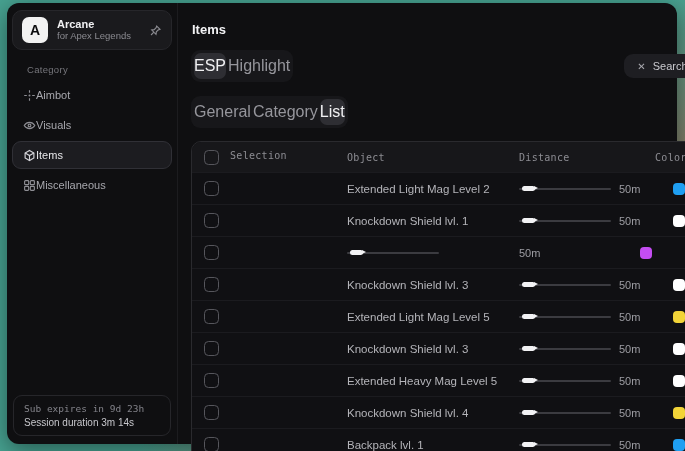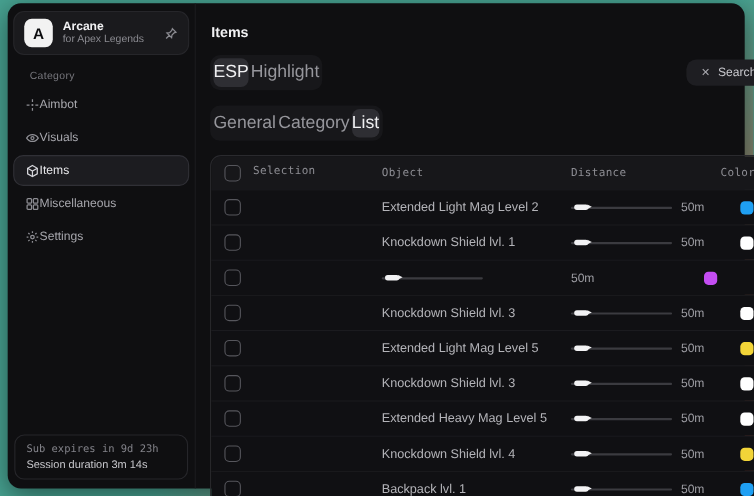--- a/index.html
+++ b/index.html
@@ -165,29 +165,20 @@
           <svg width="13" height="13" viewBox="0 0 16 16" fill="none" stroke="currentColor" stroke-width="1.4">
             <rect x="2" y="2" width="5" height="5" rx="1"></rect>
             <rect x="9" y="2" width="5" height="5" rx="1"></rect>
             <rect x="2" y="9" width="5" height="5" rx="1"></rect>
             <rect x="9" y="9" width="5" height="5" rx="1"></rect>
           </svg>
         </span>
         <span>Miscellaneous</span>
       </div>
 
-      <div class="nav-item">
-        <span class="nv-icon">
-          <svg width="13" height="13" viewBox="0 0 16 16" fill="none" stroke="currentColor" stroke-width="1.4">
-            <circle cx="8" cy="8" r="2"></circle>
-            <path d="M8 1.5v2M8 12.5v2M1.5 8h2M12.5 8h2M3.4 3.4l1.4 1.4M11.2 11.2l1.4 1.4M12.6 3.4l-1.4 1.4M4.8 11.2l-1.4 1.4"></path>
-          </svg>
-        </span>
-        <span>Settings</span>
-      </div>
     </nav>
 
     <div class="side-footer">
       <div class="sub-expires mono">Sub expires in 9d 23h</div>
       <div class="session-duration">Session duration 3m 14s</div>
     </div>
   </aside>
 
   <section class="main">
     <h1 class="page-title">Items</h1>

